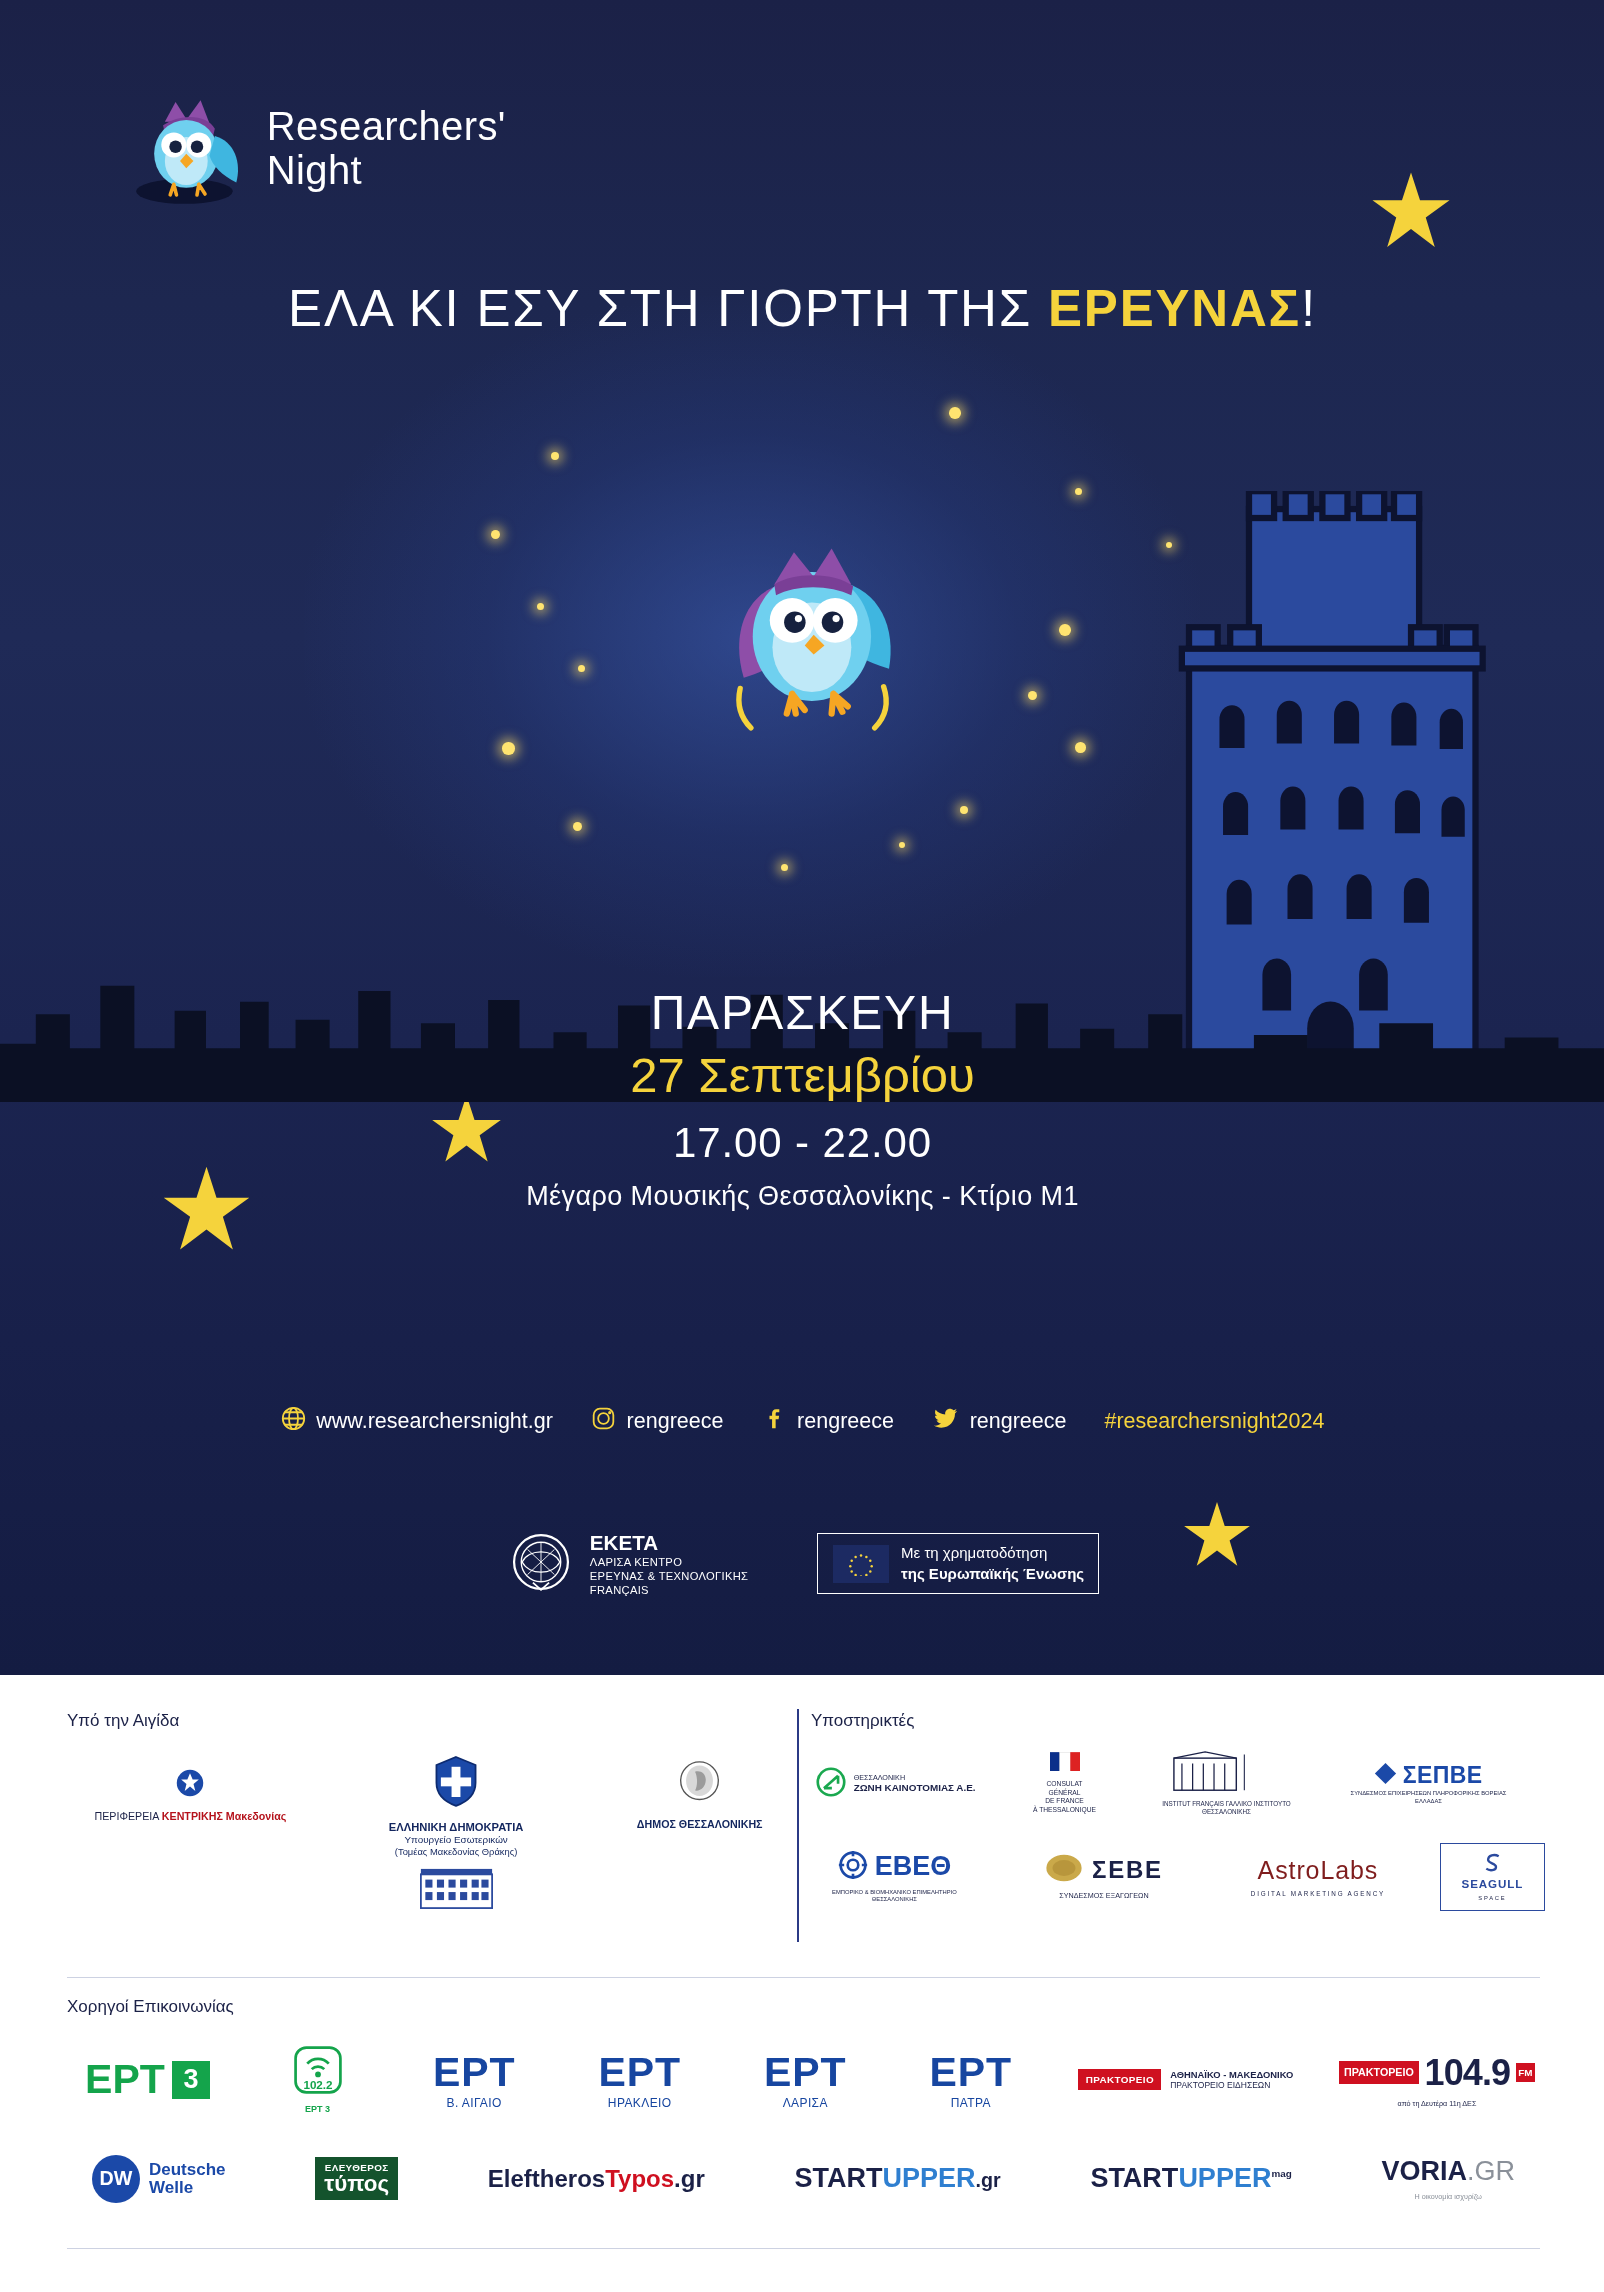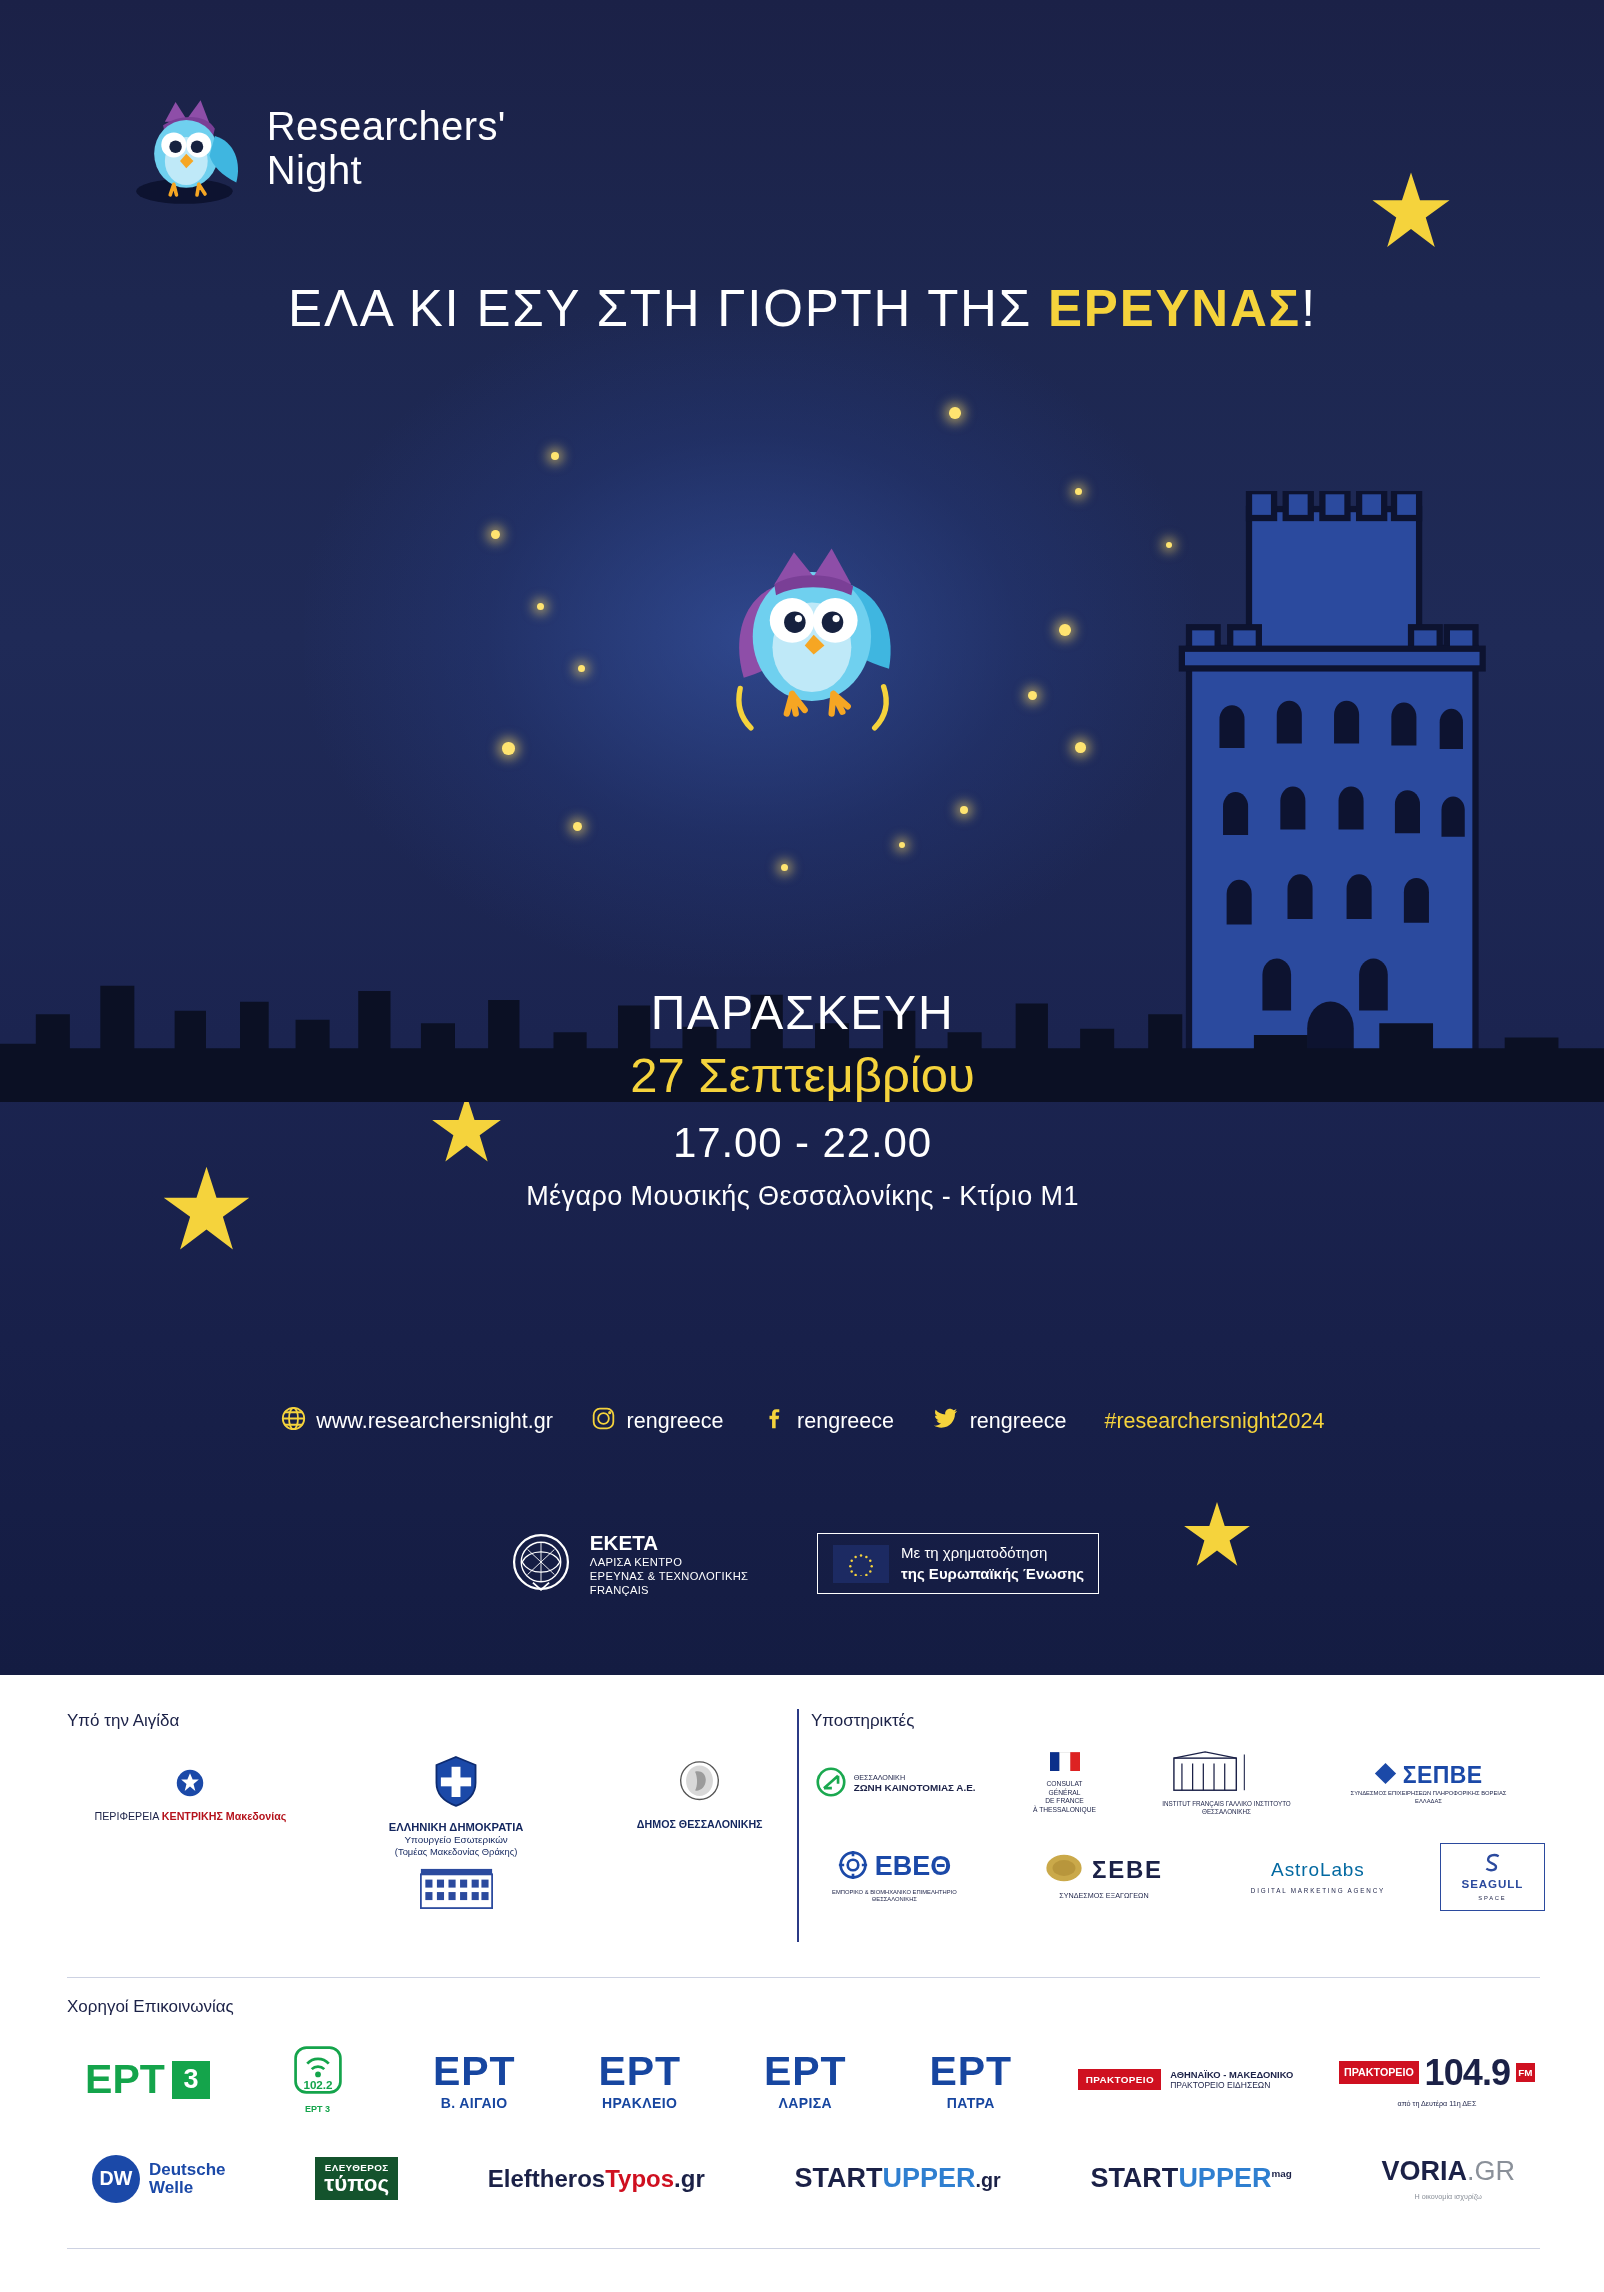--- a/index.html
+++ b/index.html
@@ -162,21 +162,21 @@
   .logo-row { display: flex; align-items: center; }
 
   
   .lg { display: flex; flex-direction: column; align-items: center; justify-content: center; }
   .lg-cap { font-size: 9.9px; color: #1b2147; text-align: center; line-height: 1.25; margin-top: 5.4px; }
 
   .ert-box {
     display: inline-flex; align-items: center; justify-content: center;
     color: #1746a0; font-weight: 700; font-size: 30px; letter-spacing: 0.9px;
   }
-  .ert-sub { font-size: 14px; color: #1746a0; font-weight: 700; text-align: right; letter-spacing: 0.4px; }
+  .ert-sub { font-size: 12px; color: #1746a0; font-weight: 400; text-align: right; letter-spacing: 0.4px; }
 </style>
 </head>
 <body>
 
 <div class="poster">
 
   <div class="sky">
     <div class="sky-glow"></div>
 
     <div class="dot" style="left:949px; top:407px; width:11.6px; height:11.6px;"></div>
@@ -594,21 +594,21 @@
                   <ellipse cx="21" cy="17" rx="20" ry="15" fill="#caa94a"></ellipse>
                   <ellipse cx="21" cy="17" rx="13" ry="9" fill="#b8963c"></ellipse>
                 </svg>
             </span>
             <div style="font-size:24px; font-weight:700; color:#1b2147; letter-spacing:1.8px;">ΣΕΒΕ</div>
           </div>
           <div class="lg-cap" style="font-size:7.2px;">ΣΥΝΔΕΣΜΟΣ ΕΞΑΓΩΓΕΩΝ</div>
         </div>
 
         <div class="lg" style="width:179px;">
-          <div style="font-size:19px; color:#0369a1; letter-spacing:0.9px;">AstroLabs</div>
+          <div style="font-size:25px; color:#7f1d1d; letter-spacing:0.9px;">AstroLabs</div>
           <div class="lg-cap" style="font-size:6.3px; letter-spacing:1.8px;">DIGITAL MARKETING AGENCY</div>
         </div>
 
         <div class="lg" style="width:107px; border:1.8px solid #2b4a9e; padding:7.2px 9px;">
           <span>
             <svg width="23" height="23" viewBox="0 0 26 26">
                 <path d="M20,6 C15,3 8,5 8,10 C8,14 17,14 17,18 C17,22 10,23 6,20" fill="none" stroke="#2b4a9e" stroke-width="2.6"></path>
               </svg>
           </span>
           <div style="font-size:11.6px; font-weight:700; color:#2b4a9e; letter-spacing:0.9px;">SEAGULL</div>

